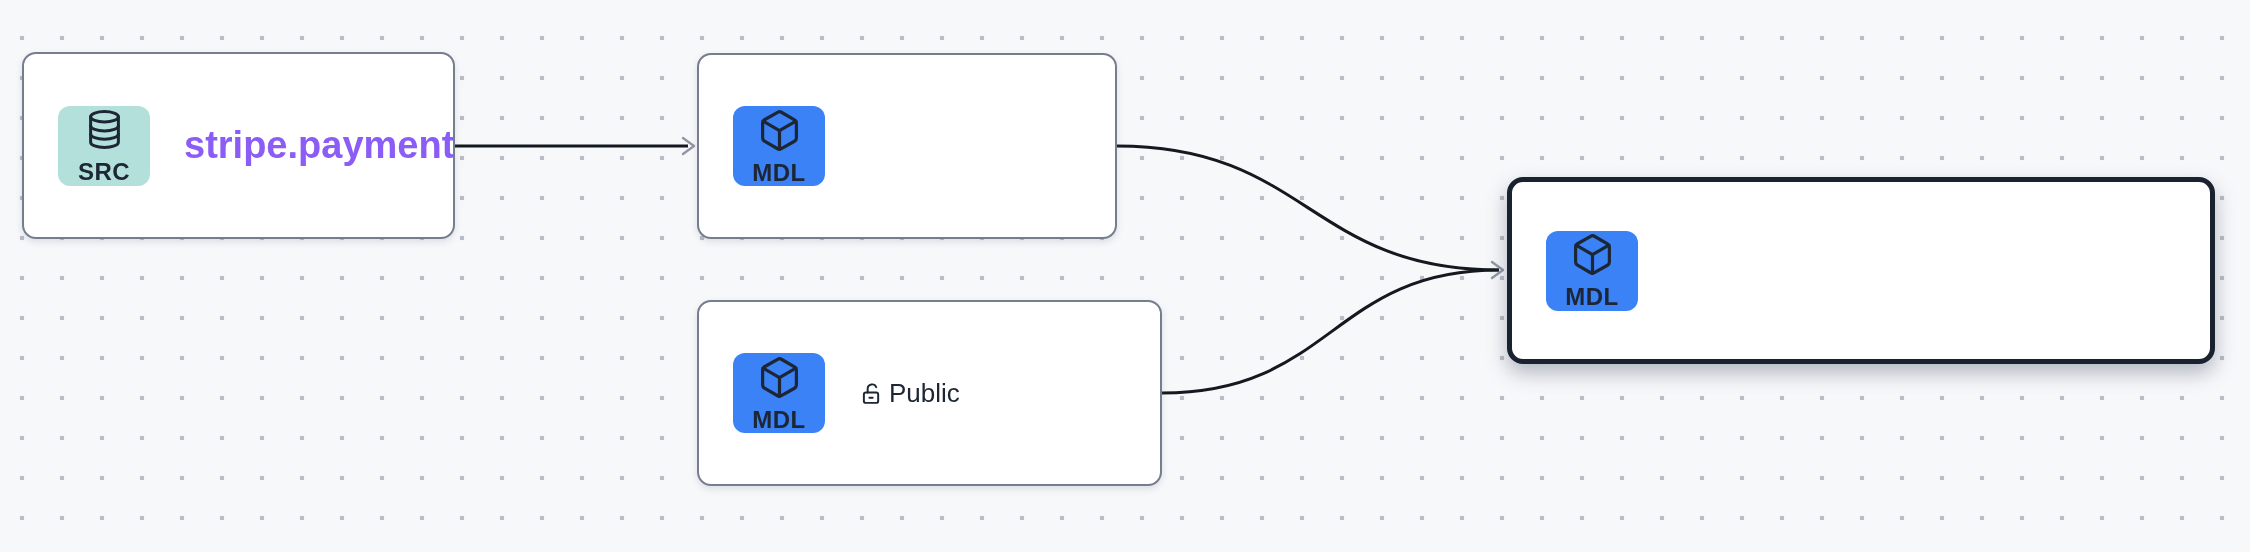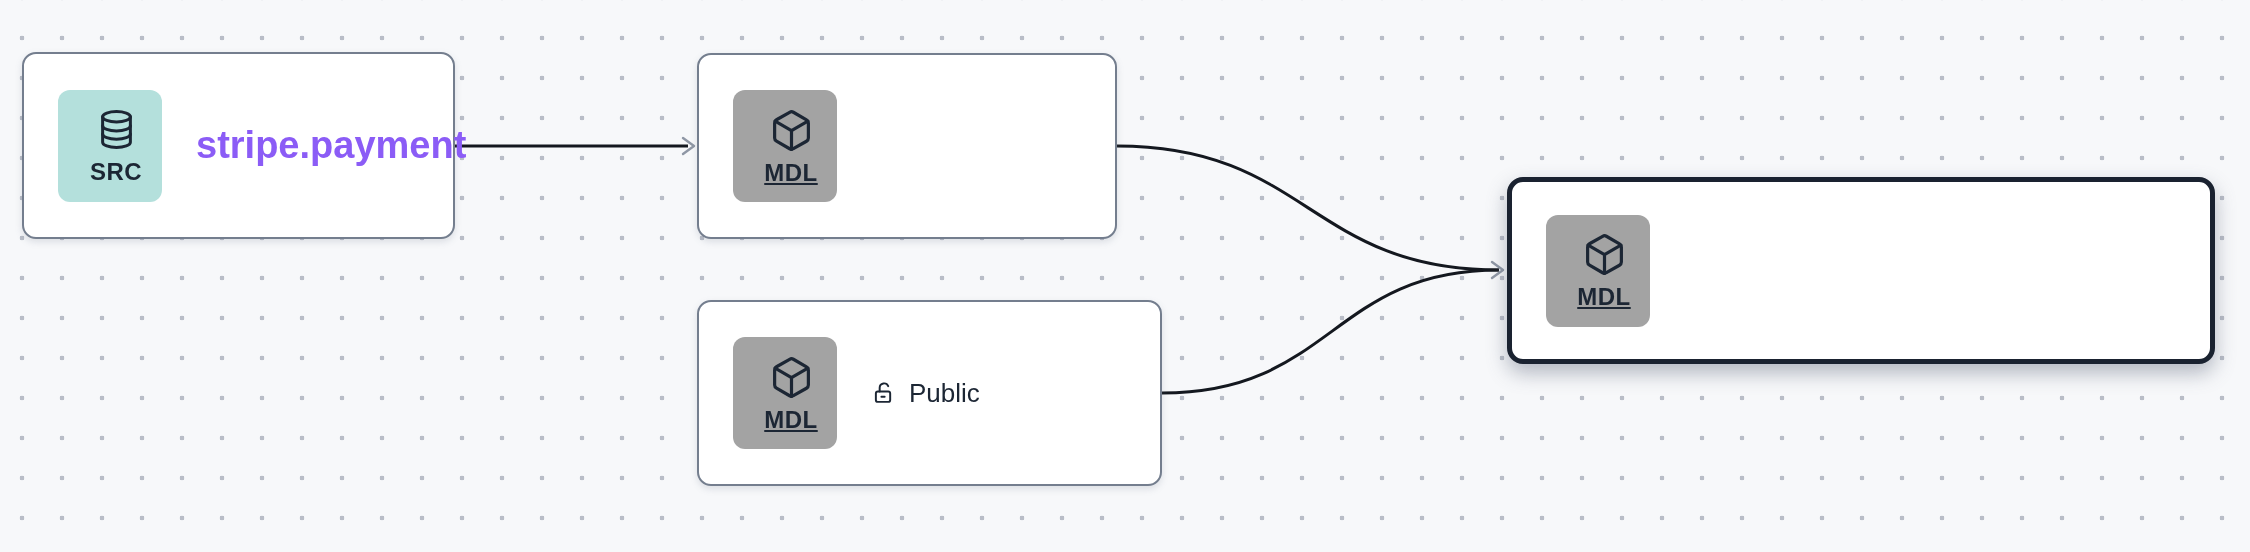--- a/index.html
+++ b/index.html
@@ -26,31 +26,31 @@
   }
   .node.selected{
     border:5px solid #1a2230;border-radius:16px;
     box-shadow:0 9px 20px rgba(95,105,125,0.45);
   }
   .n1{left:22px;top:52px;width:433px;height:187px;}
   .n2{left:697px;top:53px;width:420px;height:186px;}
   .n3{left:697px;top:300px;width:465px;height:186px;}
   .n4{left:1507px;top:177px;width:708px;height:187px;}
   .badge{
-    flex:0 0 auto;width:92px;height:112px;border-radius:12px;
+    flex:0 0 auto;width:92px;height:80px;border-radius:12px;
     display:flex;flex-direction:column;align-items:center;justify-content:center;
-    gap:8px;color:#1c2634;padding-left:12px;
+    gap:8px;color:#1c2634;
   }
   .badge.src{background:#b4e0dc;}
-  .badge.mdl{background:#a3a3a3;text-decoration:underline;}
+  .badge.mdl{background:#3b82f6;}
   .badge svg{width:45px;height:45px;display:block;}
   .badge-label{font-size:24px;font-weight:600;letter-spacing:0.5px;line-height:1;}
   .texts{display:flex;flex-direction:column;gap:6px;min-width:0;}
   .title{font-size:38px;font-weight:600;color:#8b5cf6;line-height:1.1;white-space:nowrap;}
-  .subtitle{display:flex;align-items:center;gap:12px;font-size:26px;font-weight:400;color:#1c2634;line-height:1.1;}
+  .subtitle{display:flex;align-items:flex-end;gap:4px;font-size:26px;font-weight:400;color:#1c2634;line-height:1.1;}
   .subtitle svg{width:26px;height:26px;display:block;}
 </style>
 </head>
 <body>
 
 <div class="canvas">
 
   <svg class="edges" viewBox="0 0 2250 552">
     <path class="edge" d="M455 146 L 688 146"></path>
     <polyline class="arrowhead" points="683,138 694,146 683,154"></polyline>

